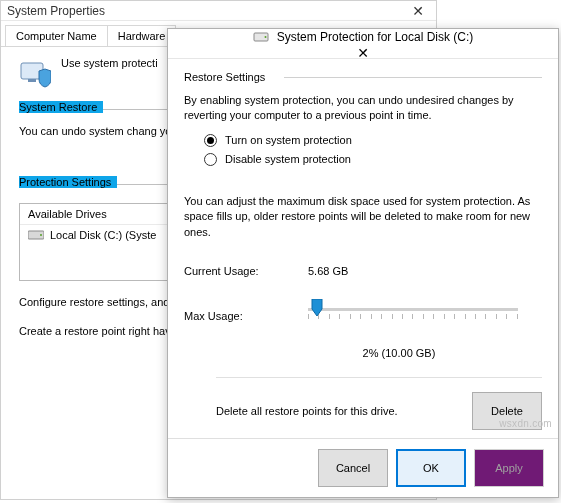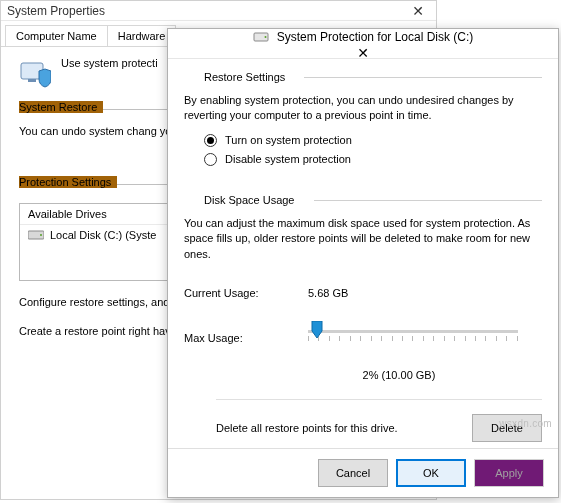--- a/index.html
+++ b/index.html
@@ -59,21 +59,21 @@
     }
     .groupbox {
       border-top: 1px solid #c0c0c0;
       margin-top: 20px;
       padding-top: 14px;
       position: relative;
     }
     .groupbox .legend {
       position: absolute;
       top: -9px; left: 0;
-      background: #a16207;
+      background: #0ea5e9;
       padding-right: 6px;
       font-size: 11px;
       color: #000;
     }
     .drive-list {
       border: 1px solid #b9b9b9;
       height: 78px;
       margin-top: 4px;
     }
     .drive-list .header {
@@ -114,21 +114,20 @@
     .win-protect .content {
       flex: 1;
       padding: 12px 16px 8px 16px;
       overflow: hidden;
     }
     .section-title {
       position: relative;
       font-size: 11px;
       color: #000;
       margin-bottom: 10px;
-      margin-left: 20px;
     }
     .section-title::after {
       content:"";
       position:absolute;
       left: 100px; right: 0; top: 50%;
       border-top: 1px solid #d0d0d0;
     }
     .section-title.wide::after { left: 110px; }
     .section-body { font-size: 11px; color: #000; line-height: 1.4; margin-bottom: 10px;}
     .radio-row { display:flex; align-items:center; gap:8px; margin: 6px 0 6px 20px; }
@@ -154,21 +153,21 @@
     }
     .slider-track .ticks span { width:1px; height:5px; background:#b7b7b7; display:block; }
     .slider-thumb {
       position:absolute; top:-3px; left:2px;
       width: 14px; height: 18px;
     }
     .slider-thumb svg { display:block; }
     .usage-val { text-align:center; margin-top:4px; font-size:11px; }
     .del-row { display:flex; align-items:center; justify-content:space-between; margin-top:18px; padding-top:14px; border-top: 1px solid #e0e0e0; margin-left: 32px;}
     .btn {
-      min-width: 70px; height: 28px;
+      min-width: 70px; height: 38px;
       background: #e1e1e1;
       border: 1px solid #adadad;
       font-size: 11px;
       display:inline-flex; align-items:center; justify-content:center;
       padding: 0 12px;
       cursor: default;
     }
     .btn.default { border: 2px solid #0078d7; background:#e5f1fb; }
     .btn.disabled { color:#a0a0a0; border-color:#d0d0d0; background:#701a75; }
     .footer {
@@ -246,21 +245,20 @@
     <div class="radio-row">
       <span class="radio checked"></span>
       <span>Turn on system protection</span>
     </div>
     <div class="radio-row">
       <span class="radio"></span>
       <span>Disable system protection</span>
     </div>
 
     <div style="height:22px"></div>
-    <div class="section-title wide">Disk Space Usage</div>
     <div class="section-body">You can adjust the maximum disk space used for system protection. As space fills up, older restore points will be deleted to make room for new ones.</div>
 
     <div class="kvrow">
       <span class="k">Current Usage:</span>
       <span>5.68 GB</span>
     </div>
 
     <div class="kvrow">
       <span class="k">Max Usage:</span>
       <div class="slider-wrap">

